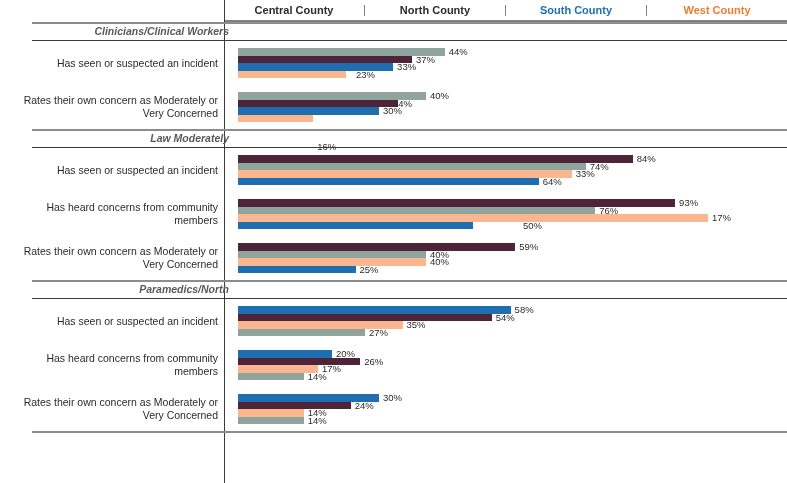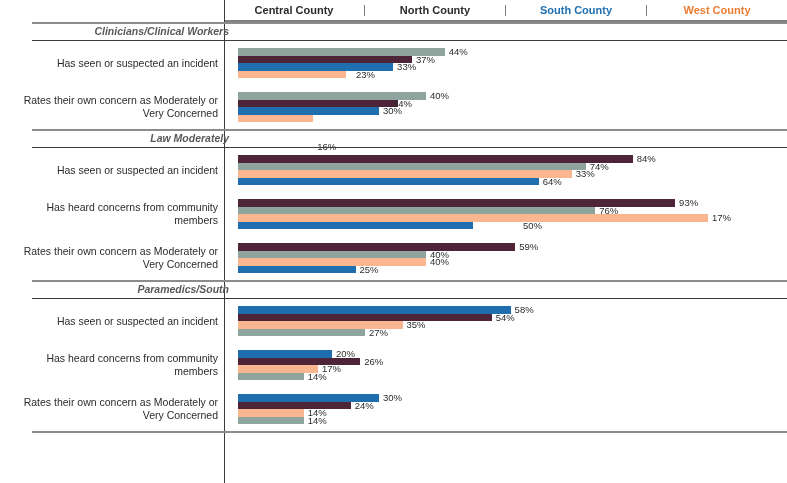--- a/index.html
+++ b/index.html
@@ -225,21 +225,21 @@
             <div class="bar-line"><span class="bar" style="width: 188px; background: rgb(143, 164, 156);"></span><span class="bar-val" style="left: 188px;">40%</span></div>
             <div class="bar-line"><span class="bar" style="width: 188px; background: rgb(249, 182, 143);"></span><span class="bar-val" style="left: 188px;">40%</span></div>
             <div class="bar-line"><span class="bar" style="width: 117.5px; background: rgb(31, 111, 176);"></span><span class="bar-val" style="left: 117.5px;">25%</span></div>
           </div>
         </div>
       </div>
       <div class="group">
         <div class="group-header">
           <div class="line-top"></div>
           <div class="line-bottom"></div>
-          <div class="gh-label">Paramedics/South</div>
+          <div class="gh-label">Paramedics/North</div>
         </div>
         <div class="row">
           <div class="row-label">Has seen or suspected an incident</div>
           <div class="bars">
             <div class="bar-line"><span class="bar" style="width: 272.6px; background: rgb(31, 111, 176);"></span><span class="bar-val" style="left: 272.6px;">58%</span></div>
             <div class="bar-line"><span class="bar" style="width: 253.8px; background: rgb(78, 36, 56);"></span><span class="bar-val" style="left: 253.8px;">54%</span></div>
             <div class="bar-line"><span class="bar" style="width: 164.5px; background: rgb(249, 182, 143);"></span><span class="bar-val" style="left: 164.5px;">35%</span></div>
             <div class="bar-line"><span class="bar" style="width: 126.9px; background: rgb(143, 164, 156);"></span><span class="bar-val" style="left: 126.9px;">27%</span></div>
           </div>
         </div>

